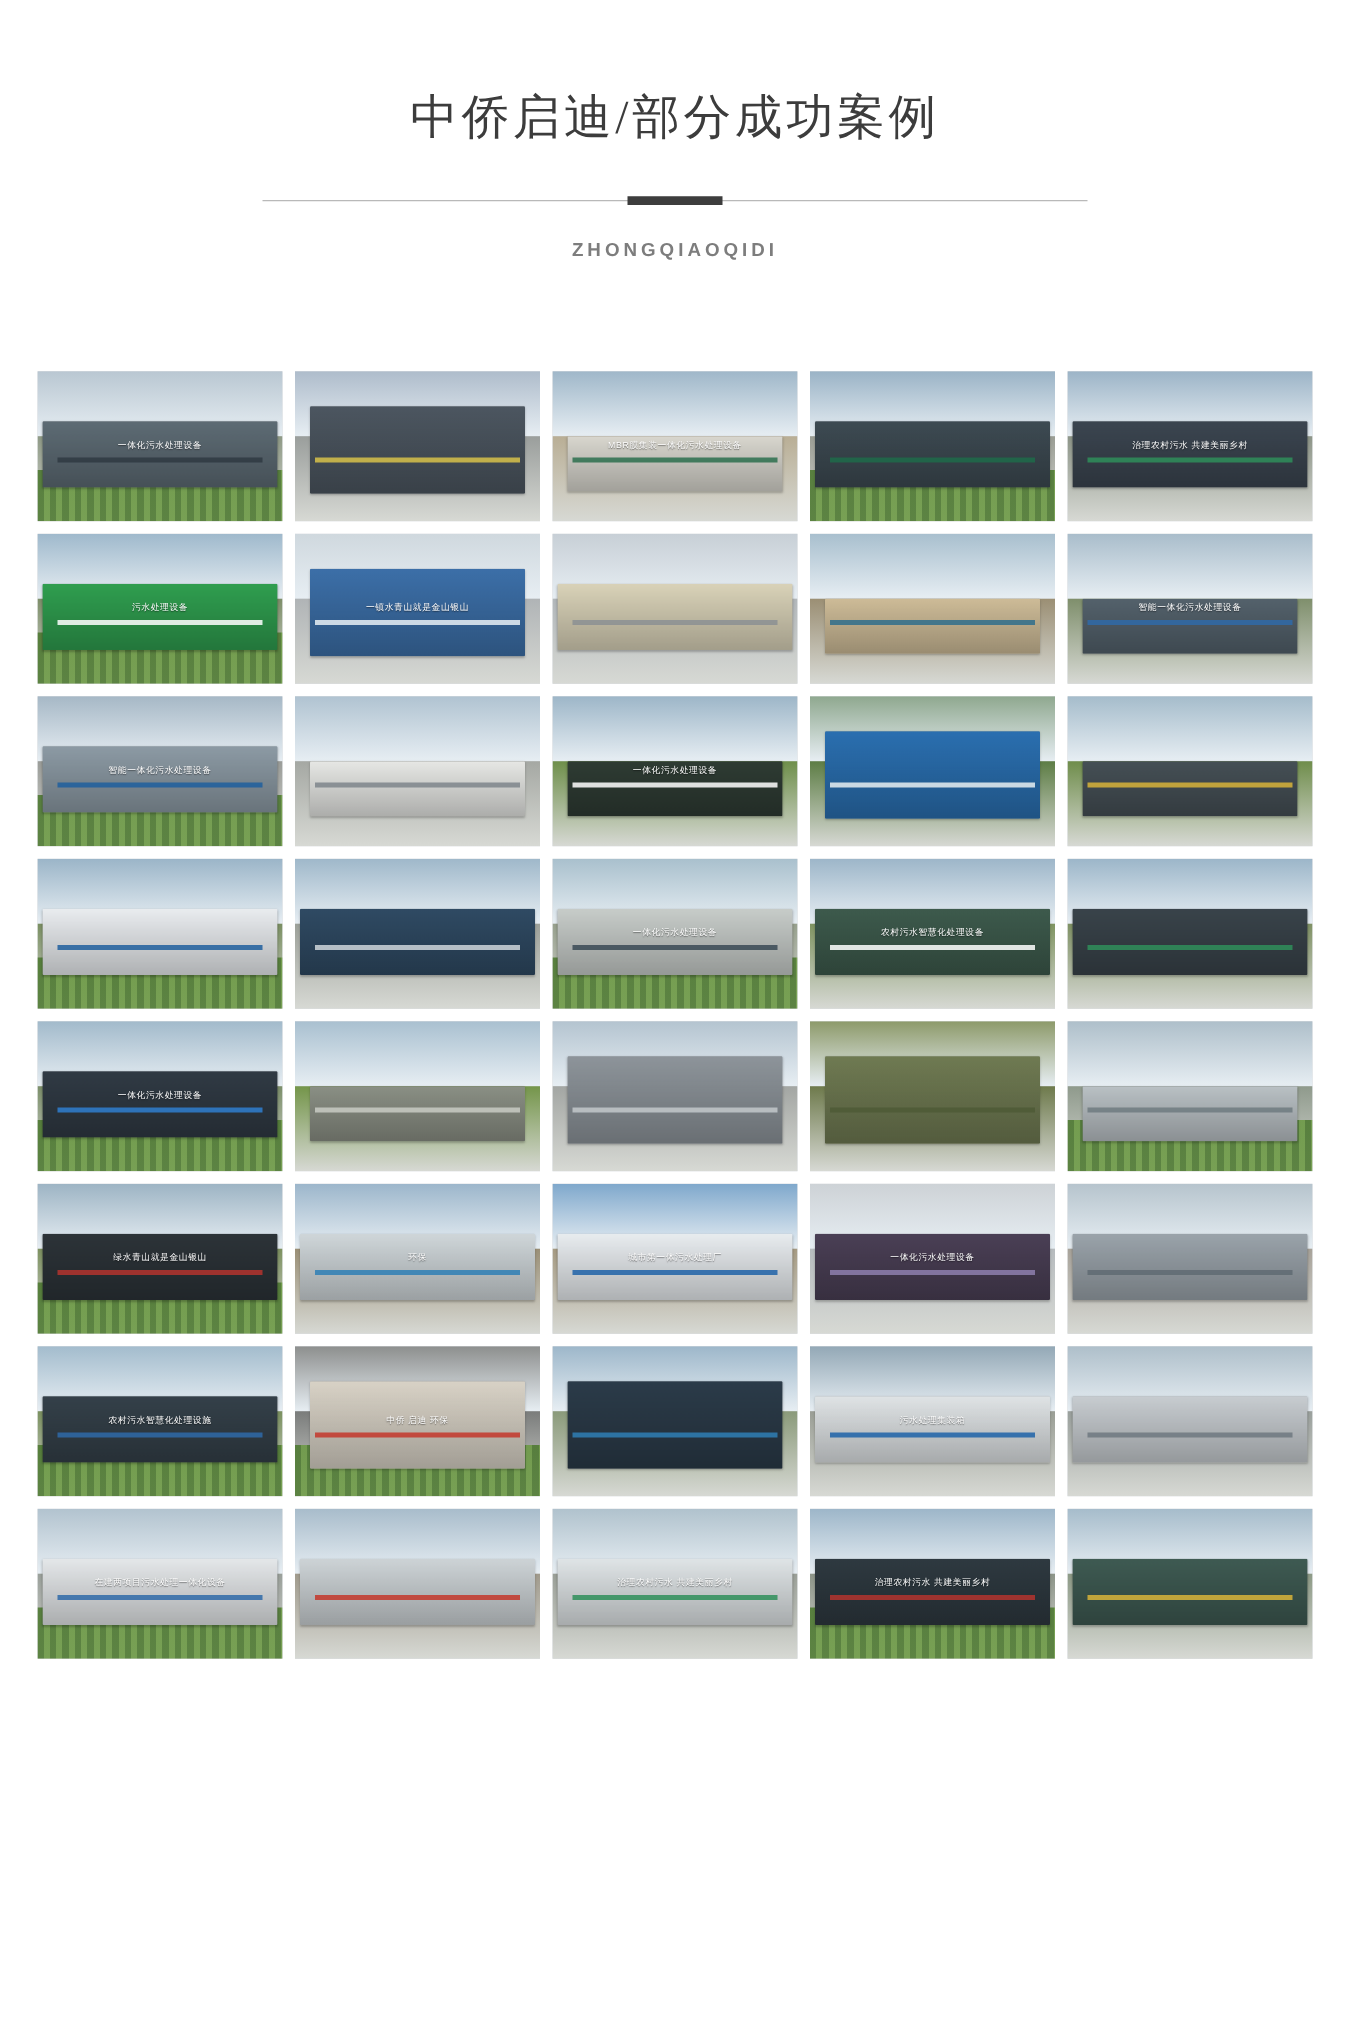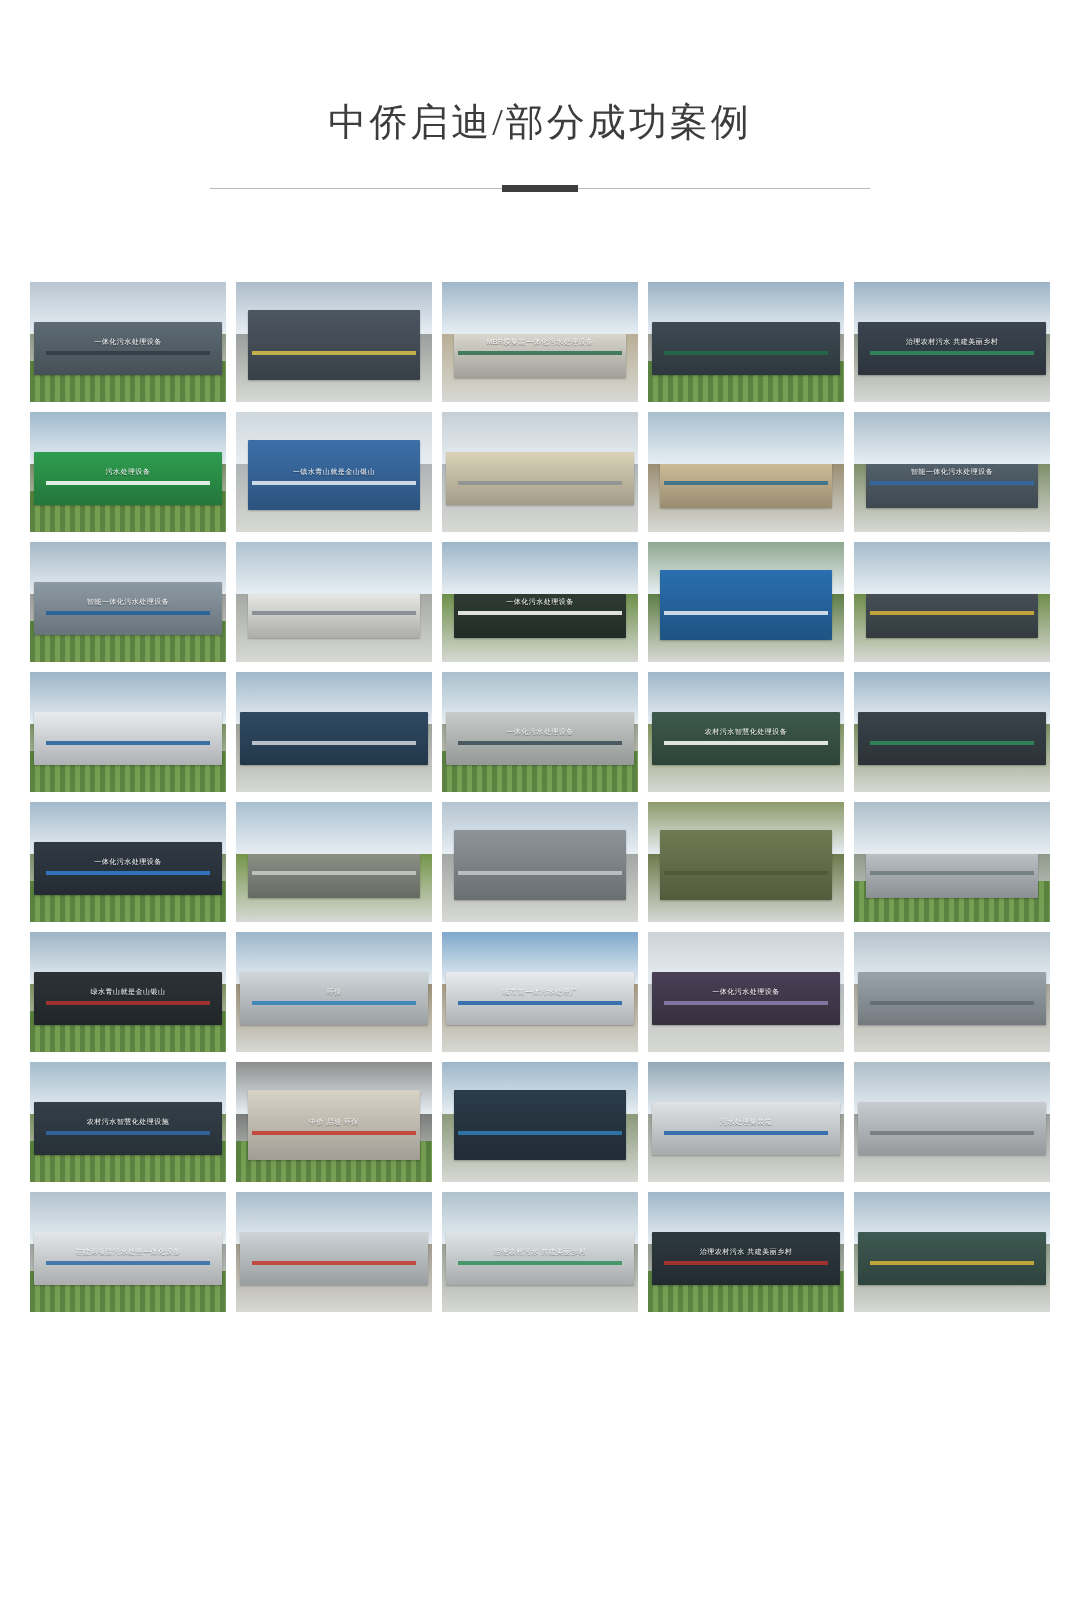--- a/index.html
+++ b/index.html
@@ -15,21 +15,21 @@
   }
   .page {
     position: relative;
     width: 1080px;
     height: 1622px;
     background: #ffffff;
   }
 
   
   .header {
-    padding-top: 100px;
+    padding-top: 72px;
     text-align: center;
   }
   .title {
     font-family: "Liberation Serif", serif;
     font-size: 38px;
     letter-spacing: 3px;
     color: #3c3c3c;
     font-weight: 500;
     line-height: 1.2;
   }
@@ -139,20 +139,21 @@
 <body>
 
 <div class="page">
 
   <div class="header">
     <div class="title">中侨启迪/部分成功案例</div>
     <div class="rule-wrap">
       <div class="rule-line"></div>
       <div class="rule-center"></div>
     </div>
+    <div class="subtitle">ZHONGQIAOQIDI</div>
   </div>
 
   <div class="gallery" id="gallery">
       <div class="cell">
         <div class="sky" style="background: linear-gradient(rgb(185, 199, 210) 0%, rgb(231, 238, 243) 100%);"></div>
         <div class="ground" style="background: linear-gradient(rgb(143, 154, 134) 0%, rgb(215, 217, 212) 100%);"></div>
         <div class="veg"></div>
         <div class="subject wide" style="background: linear-gradient(rgb(93, 107, 116) 0%, rgba(0, 0, 0, 0.25) 100%), rgb(93, 107, 116);"></div>
         <div class="stripe" style="background: rgb(47, 58, 66);"></div>
         <div class="caption">一体化污水处理设备</div>

